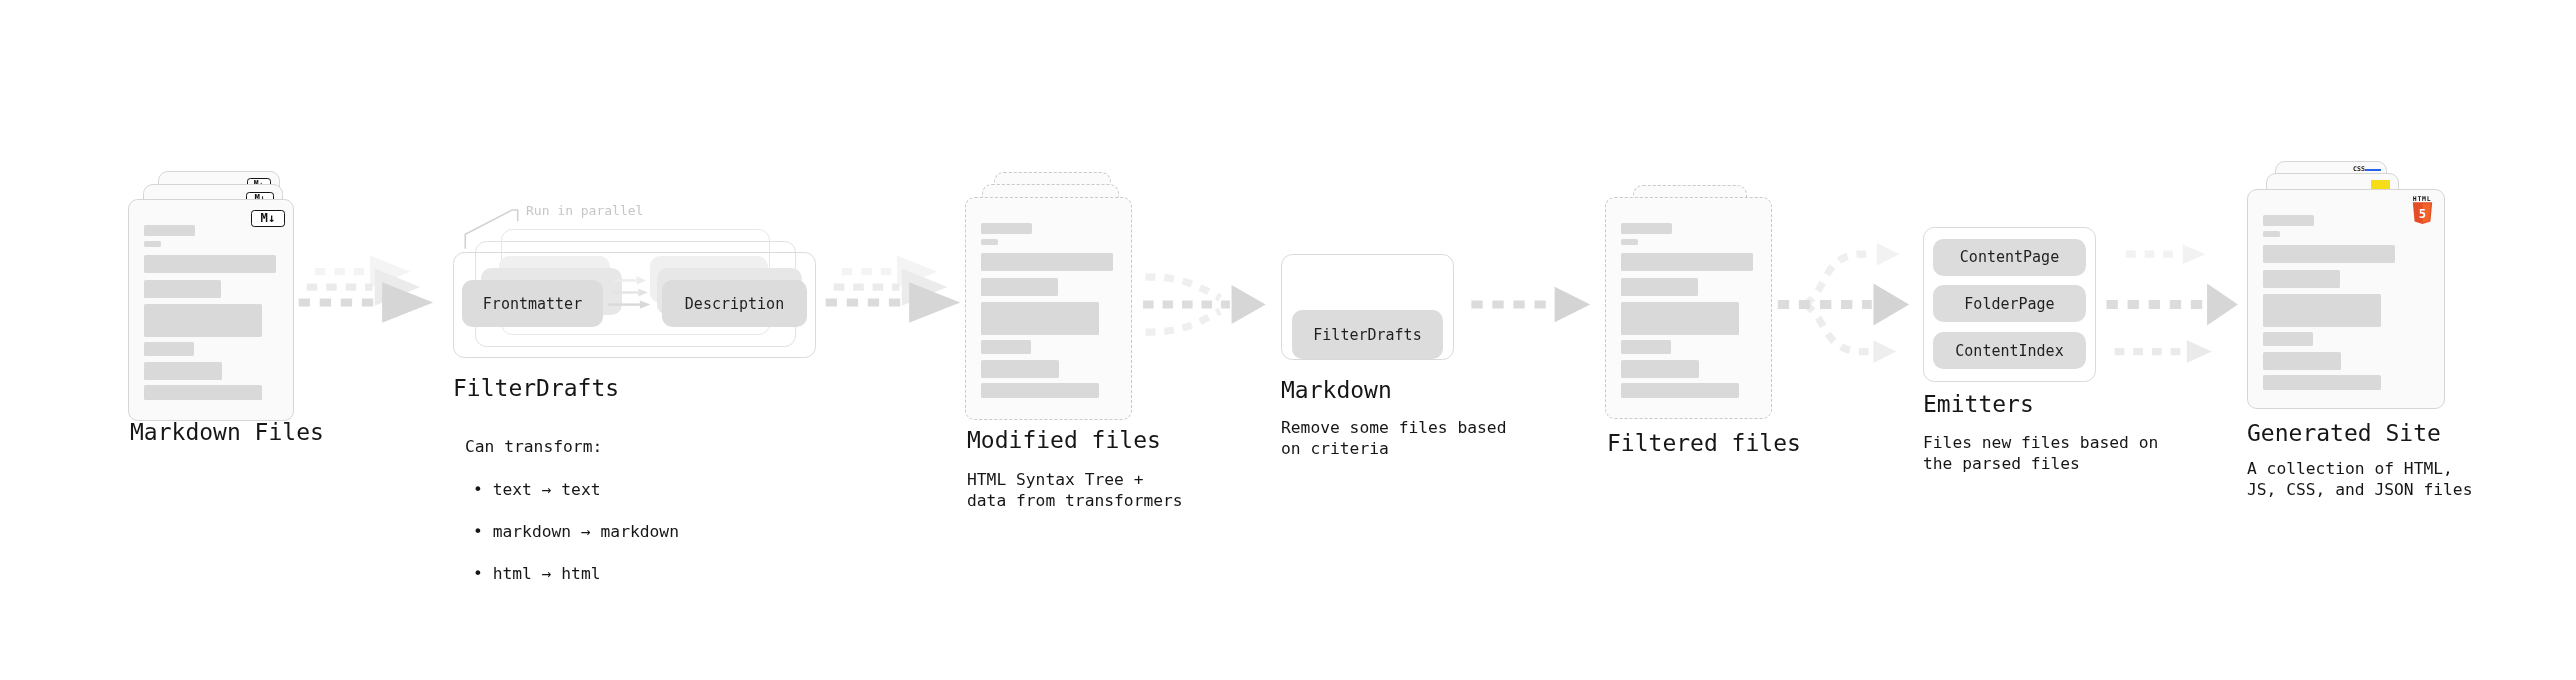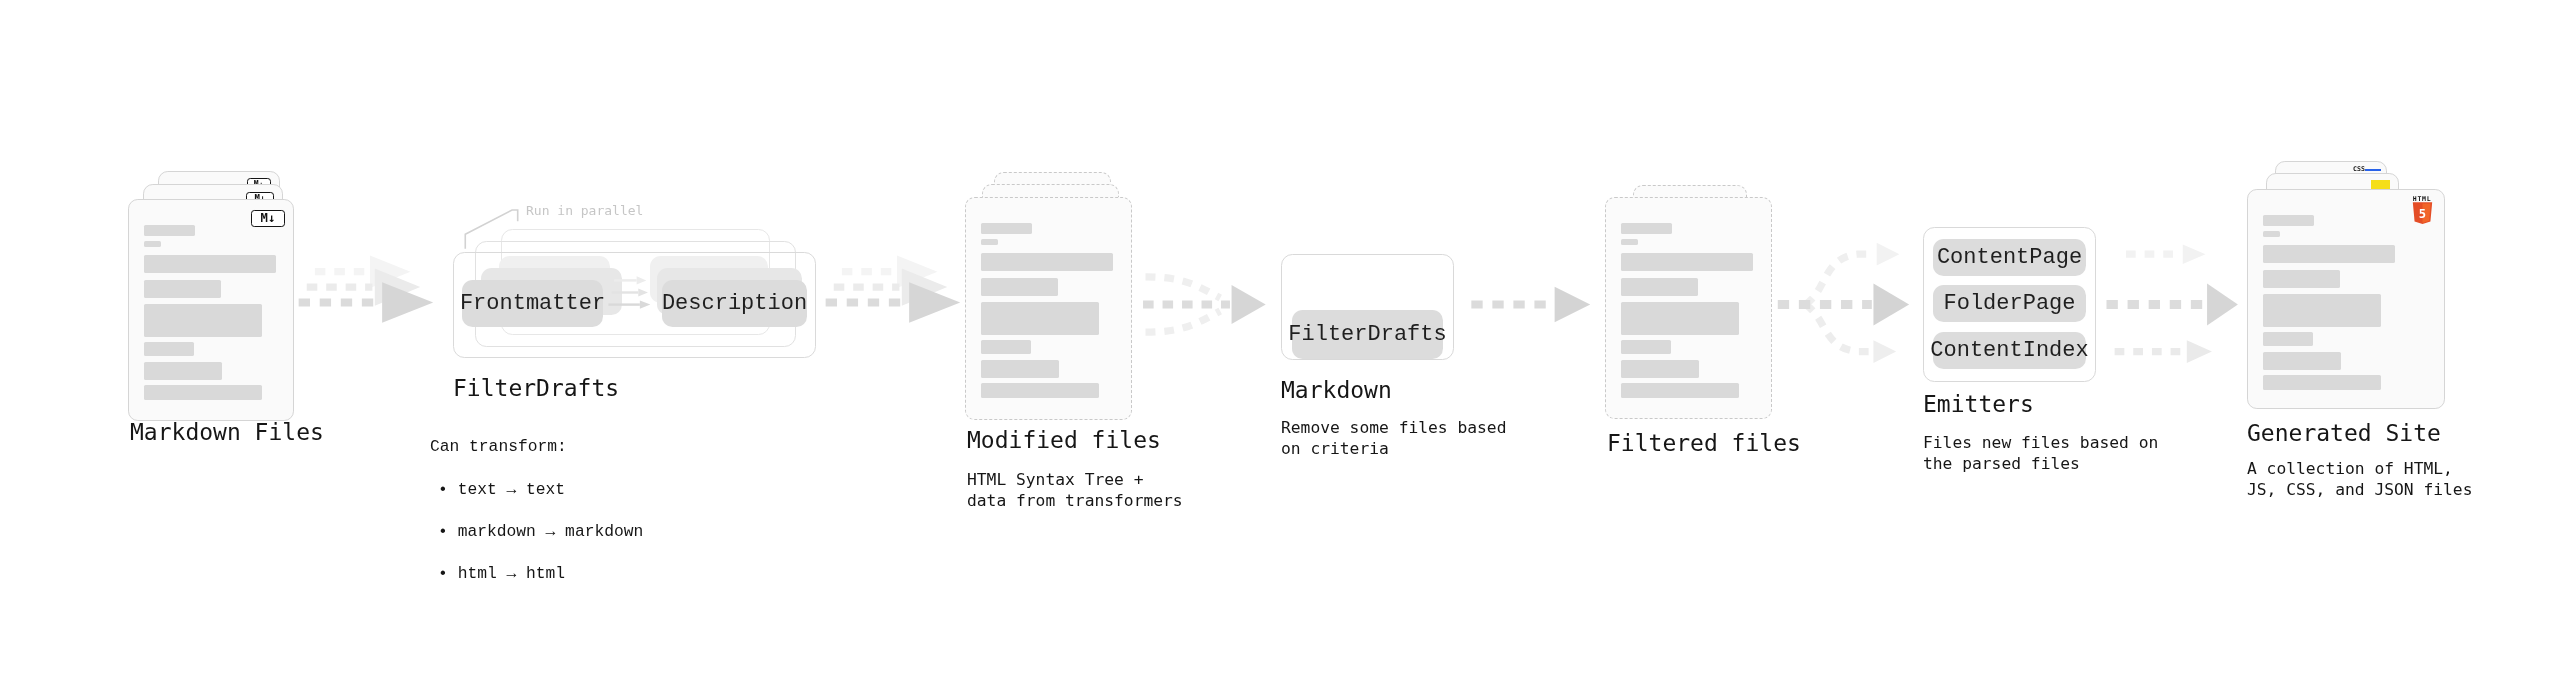--- a/index.html
+++ b/index.html
@@ -23,21 +23,21 @@
   .css-badge{position:absolute;display:flex;align-items:center;}
   .css-word{font-size:6.5px;font-weight:bold;color:#111;line-height:1;}
   .css-underline{width:16.3px;height:2.4px;background:#2862e9;margin-top:0.8px;}
 
   
   .frame{position:absolute;border-radius:11.4px;box-sizing:border-box;background:transparent;}
   .box{position:absolute;border:1.6px solid #d9d9d9;border-radius:11.4px;box-sizing:border-box;background:#ffffff;}
 
   
   .pill{position:absolute;background:#dcdcdc;border-radius:10.6px;color:#1f1f1f;
-    display:flex;align-items:center;justify-content:center;font-size:22px;font-family:Liberation Mono, monospace;}
+    display:flex;align-items:center;justify-content:center;font-size:15px;}
   .pill.ghost1{background:#e7e7e7;color:transparent;}
   .pill.ghost2{background:#f0f0f0;color:transparent;}
 
   
   .stage-title{position:absolute;font-size:23px;color:#161616;line-height:1.1;white-space:nowrap;}
   .stage-caption{position:absolute;font-size:16.3px;color:#161616;line-height:1.3;white-space:pre-line;}
   .caption-item{white-space:pre;}
   .annotation{position:absolute;font-size:13px;color:#c6c6c6;white-space:nowrap;}
 
   .emitters-box{display:flex;flex-direction:column;align-items:center;padding-top:10.6px;gap:9.8px;}
@@ -101,21 +101,21 @@
       <line x1="3" y1="39" x2="42" y2="39" stroke="#d9d9d9" stroke-width="3"></line>
         <polygon points="42,34 55,39 42,44" fill="#d9d9d9"></polygon>
     </svg>
 
     <svg class="abs" style="left:457px;top:202px;" width="73" height="50" viewBox="0 0 90 62">
       <polyline points="10,58 10,40 68,10 75,10 75,24" stroke="#d2d2d2" stroke-width="2" fill="none"></polyline>
     </svg>
     <div class="annotation" style="left:526px;top:203px;">Run in parallel</div>
 
     <div class="stage-title" style="left:453px;top:376px;">FilterDrafts</div>
-    <div class="stage-caption" style="left:430px;top:415px;font-family:Liberation Mono, monospace;">
+    <div class="stage-caption" style="left:465px;top:415px;">
       <div>Can transform:</div>
       <div class="caption-item" style="padding-left:8.1px;">• text → text</div>
       <div class="caption-item" style="padding-left:8.1px;">• markdown → markdown</div>
       <div class="caption-item" style="padding-left:8.1px;">• html → html</div>
     </div>
   </div>
 
   <svg class="abs" style="left:824px;top:249px;" width="150" height="77" viewBox="0 0 185 95">
     <line x1="22" y1="28" x2="86" y2="28" stroke="#f4f4f4" stroke-width="9" stroke-dasharray="13 11"></line>
     <polygon points="90,8 140,28 90,48" fill="#f4f4f4"></polygon>

